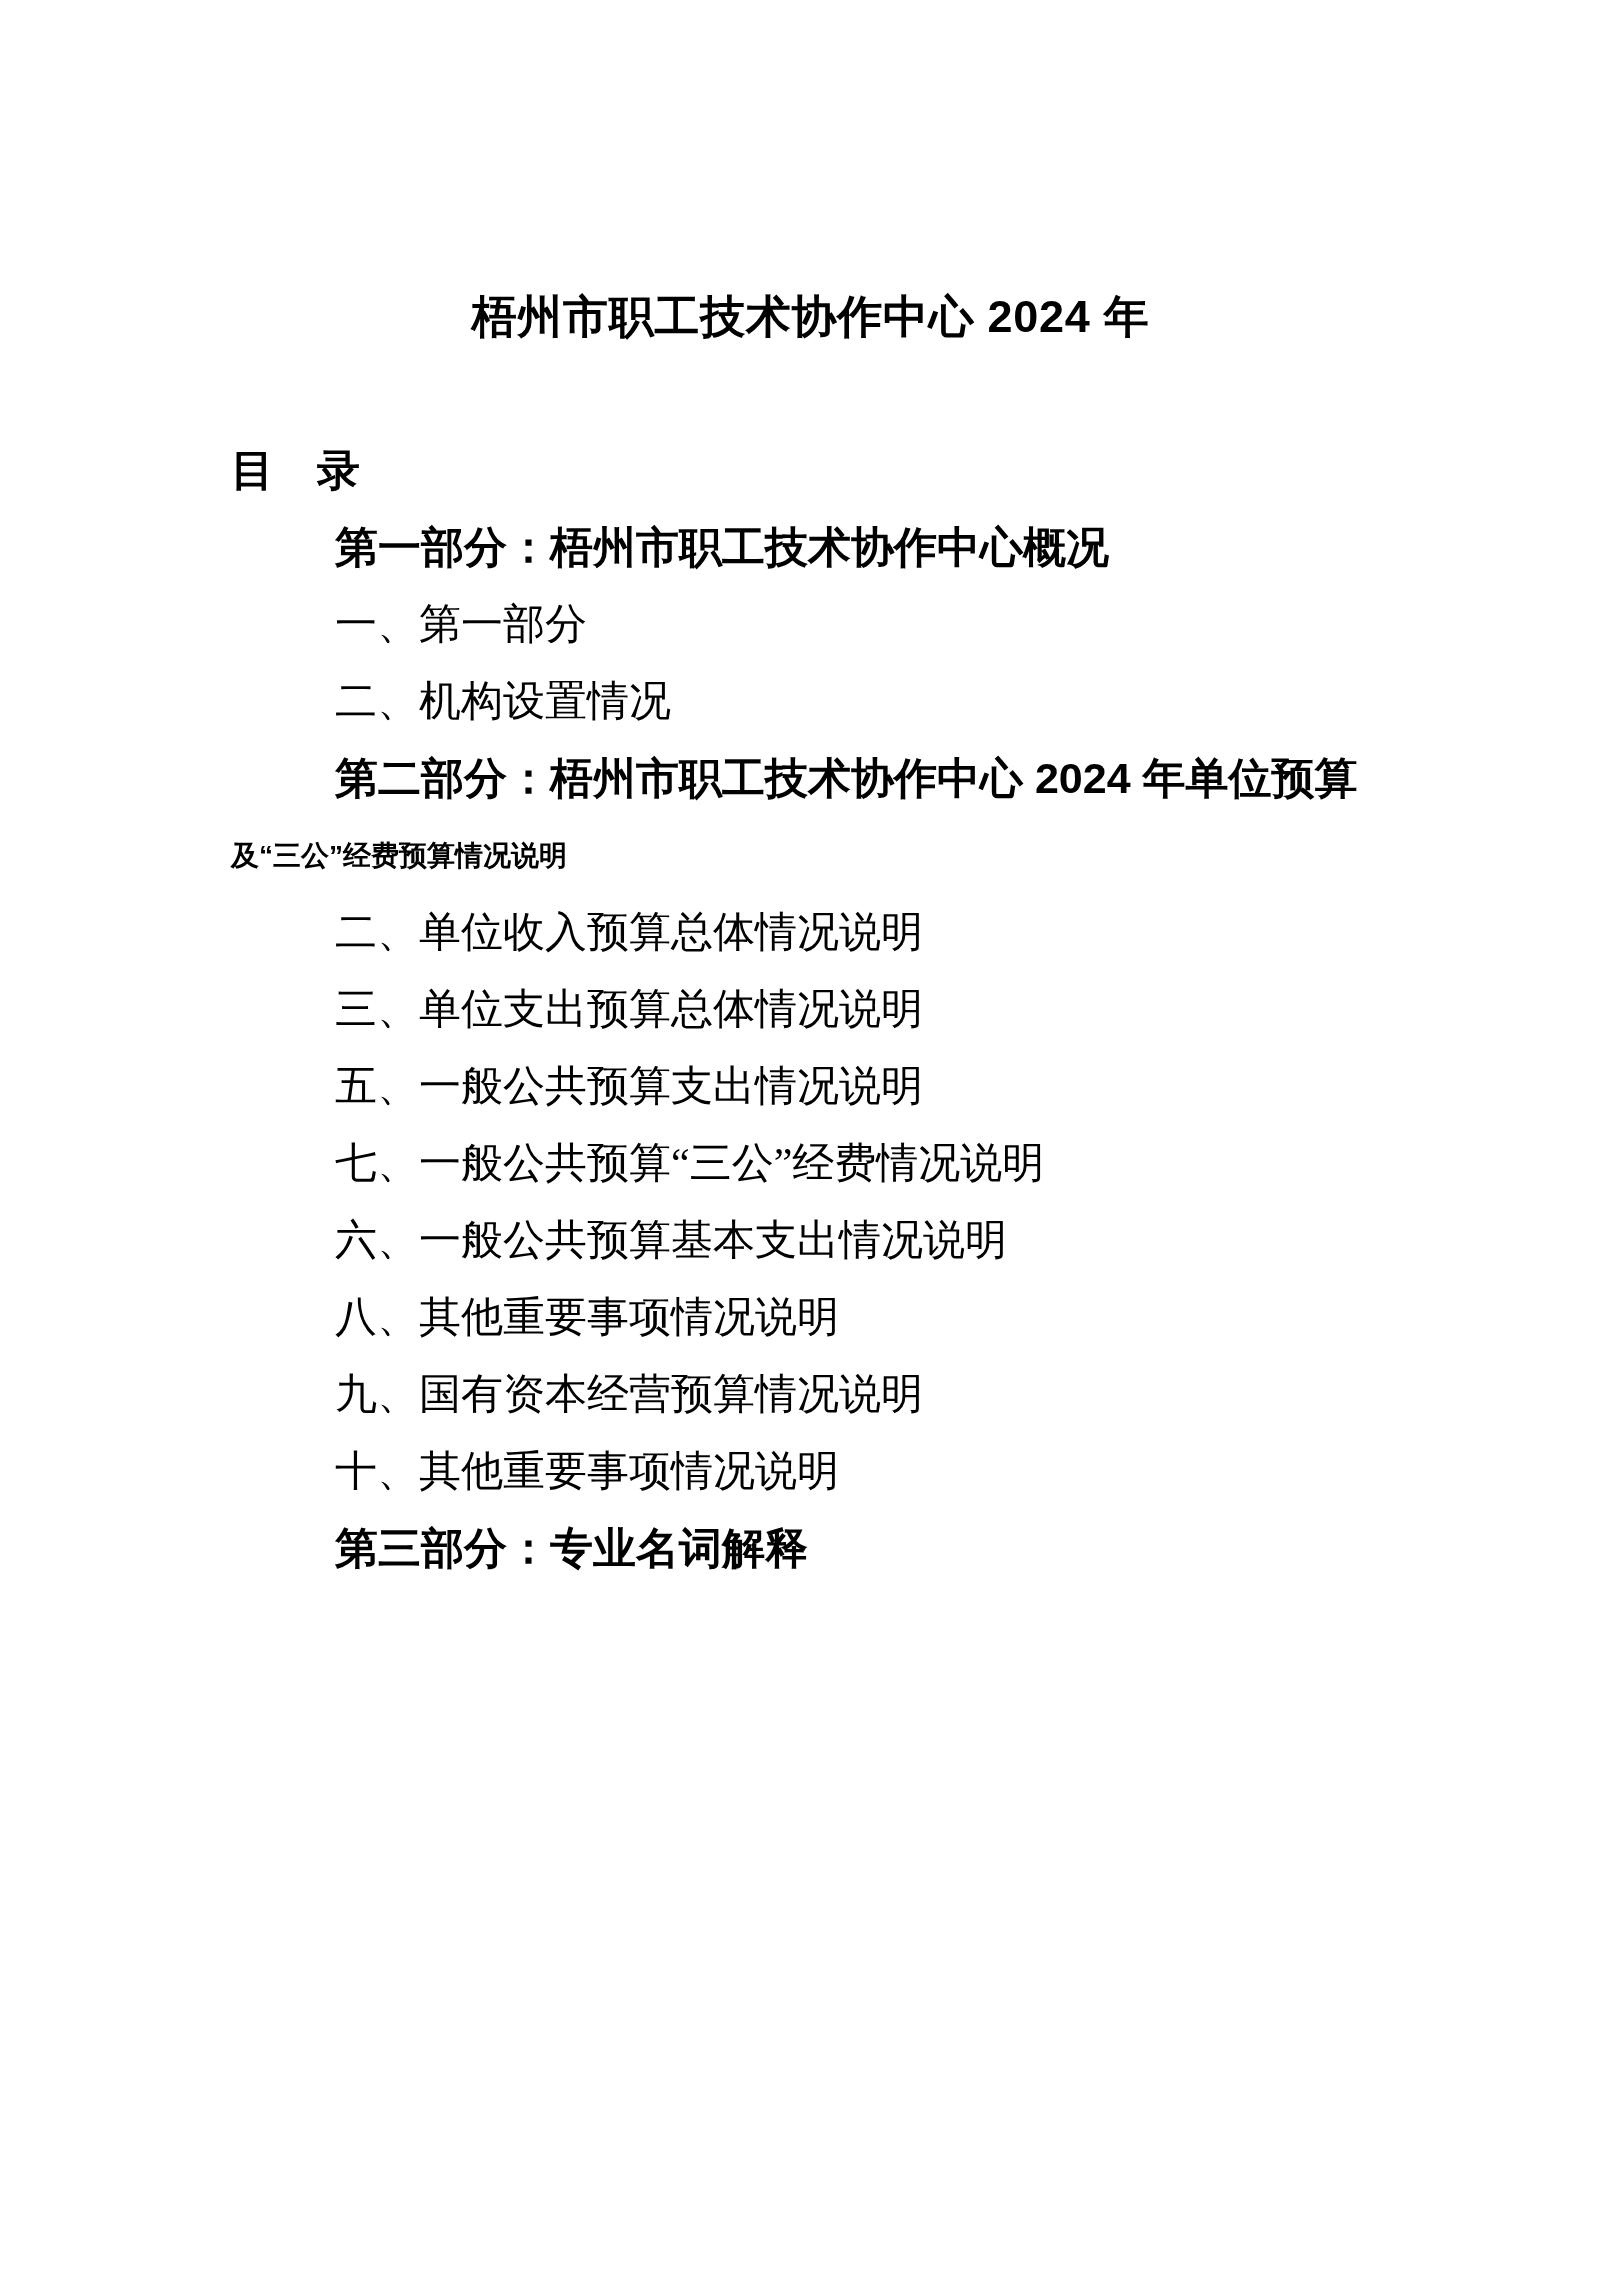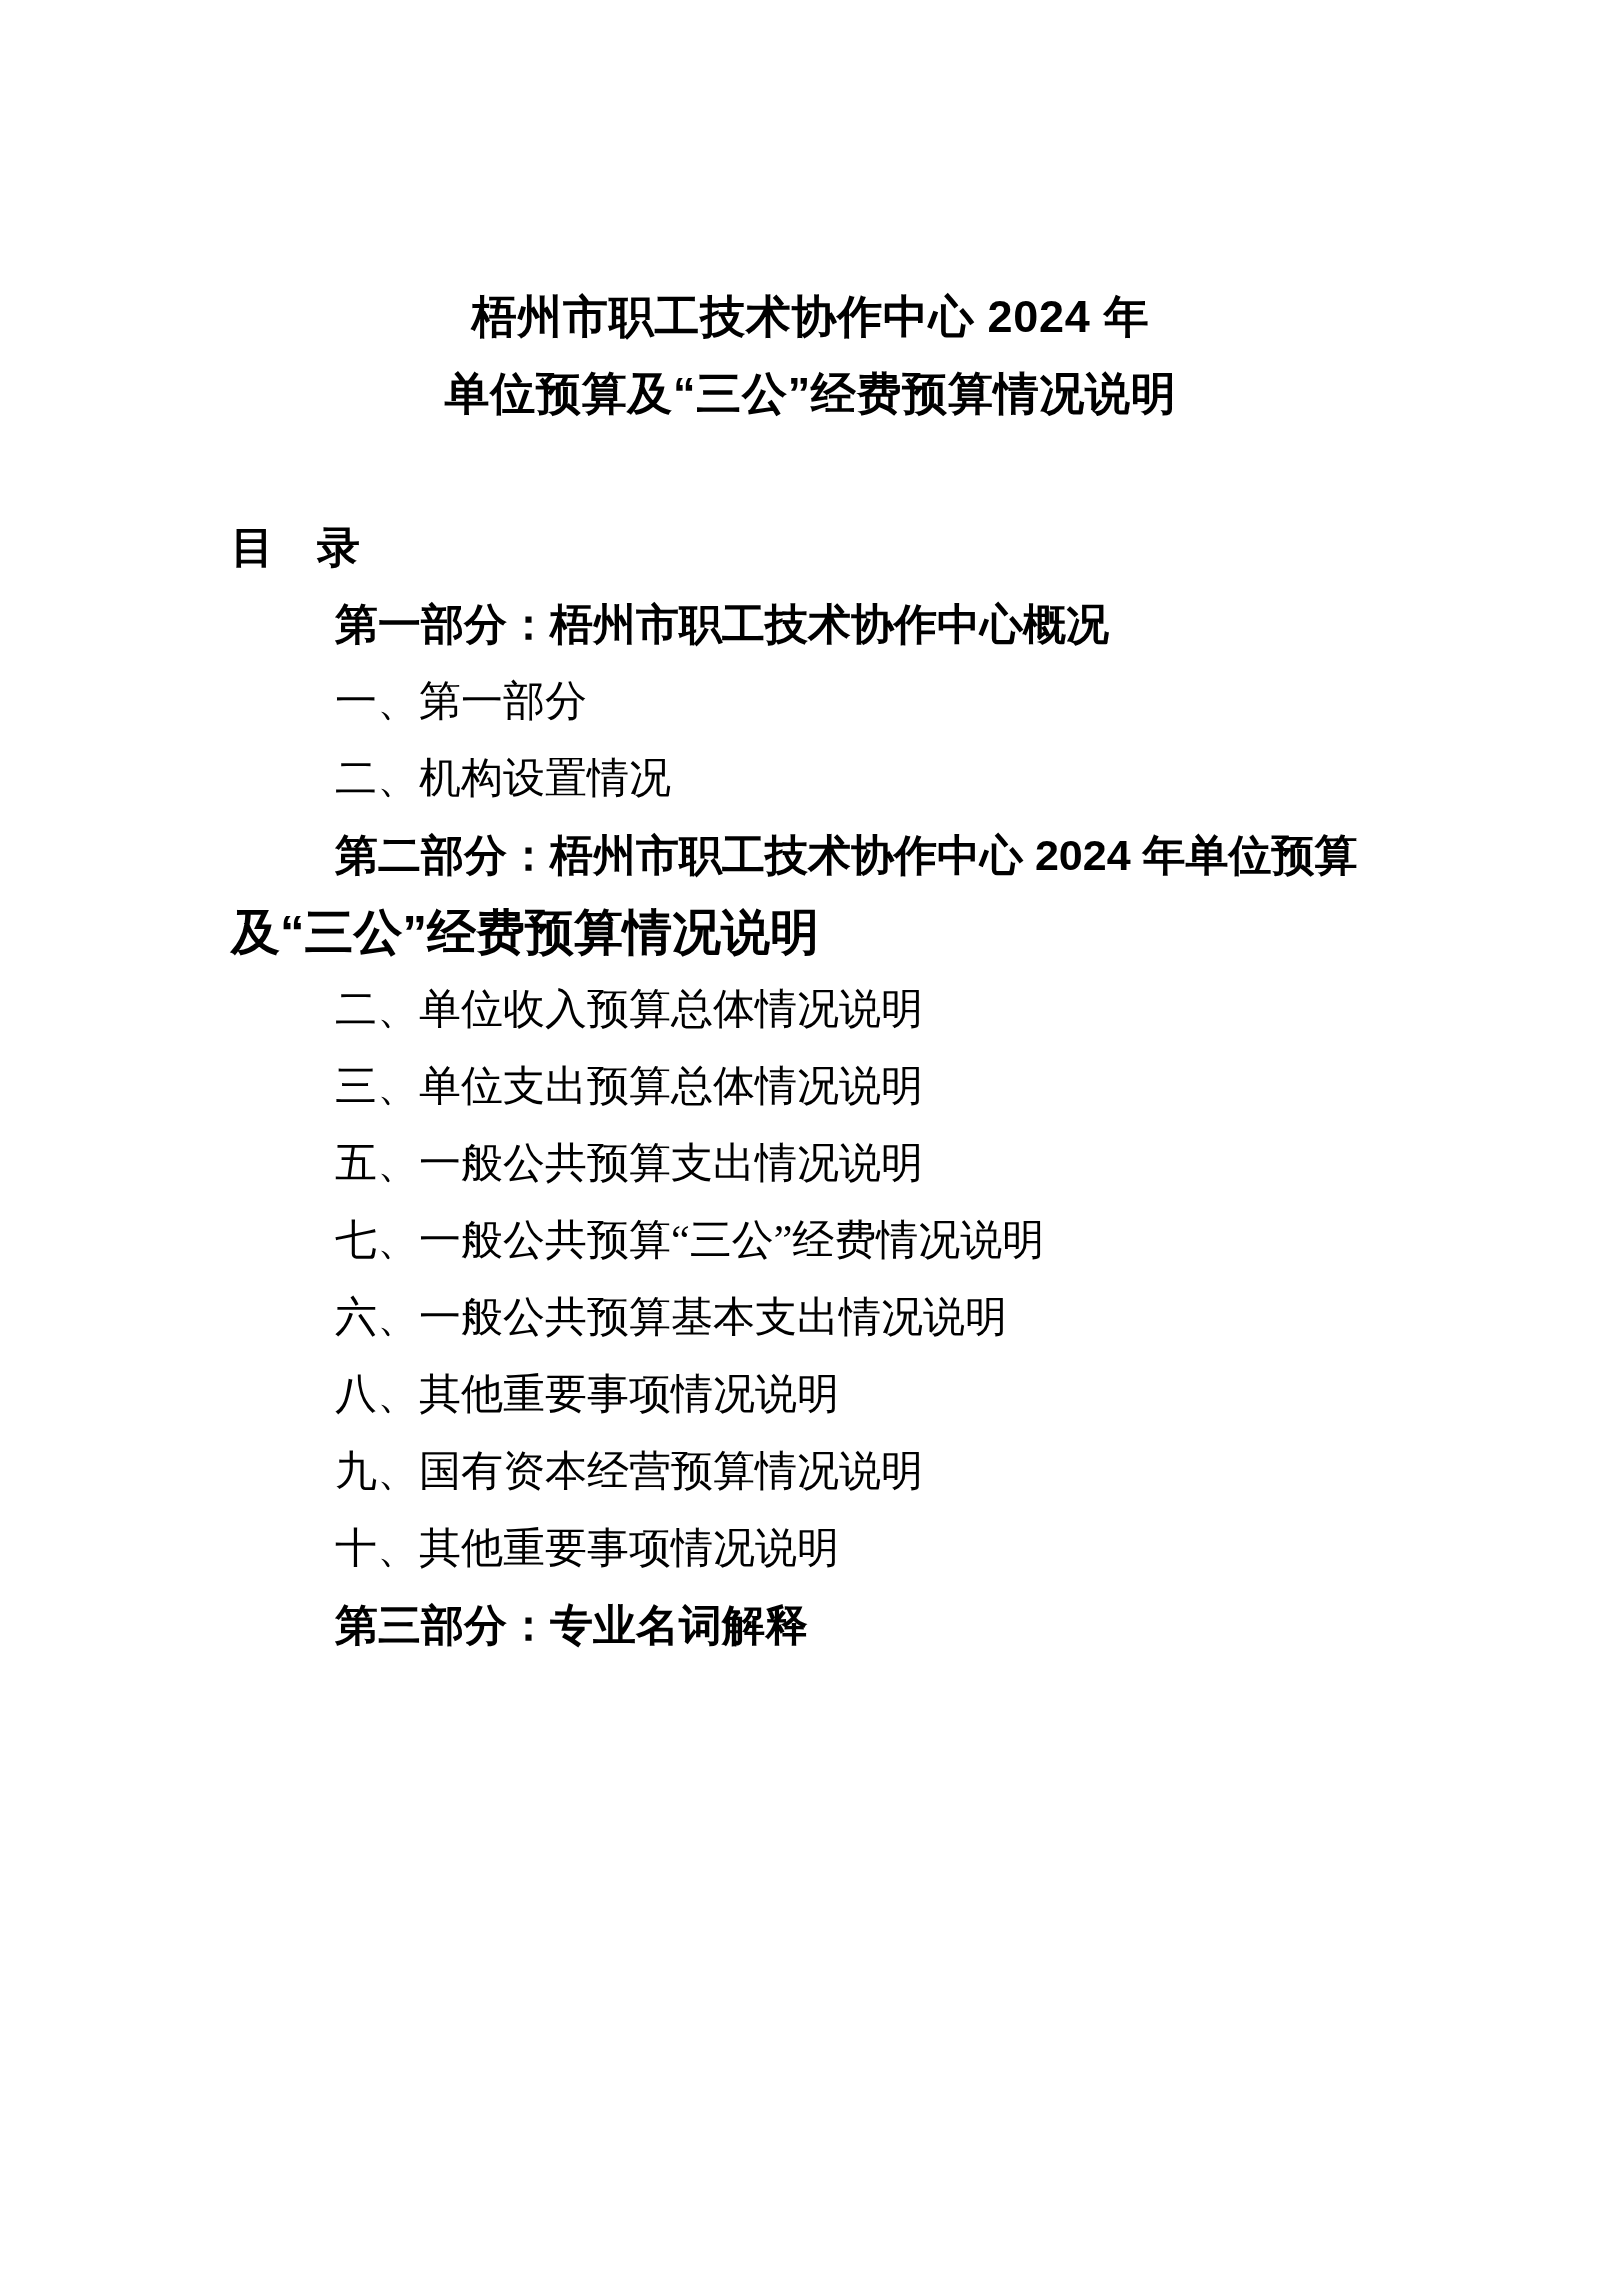--- a/index.html
+++ b/index.html
@@ -55,38 +55,37 @@
   }
   .toc-line.part {
     font-family: "Liberation Sans", sans-serif;
     font-weight: bold;
     font-size: 43px;
     text-indent: 104px;
   }
   .toc-line.part-cont {
     font-family: "Liberation Sans", sans-serif;
     font-weight: bold;
-    font-size: 49px;
+    font-size: 28px;
     text-indent: 0;
   }
   .toc-line.item {
     font-family: "Liberation Serif", serif;
     font-weight: normal;
     text-indent: 104px;
   }
 </style>
 </head>
 <body>
 
 <div class="page">
   <div class="spacer-top"></div>
 
   <div class="title-line">梧州市职工技术协作中心 2024 年</div>
 
-  <div class="title-line">单位预算及“三公”经费预算情况说明</div>
 
   <div class="spacer-line"></div>
 
   <div class="toc-title">目　录</div>
 
   <div>
       <div class="toc-line part">第一部分：梧州市职工技术协作中心概况</div>
       <div class="toc-line item">一、第一部分</div>
       <div class="toc-line item">二、机构设置情况</div>
       <div class="toc-line part">第二部分：梧州市职工技术协作中心 2024 年单位预算</div>

